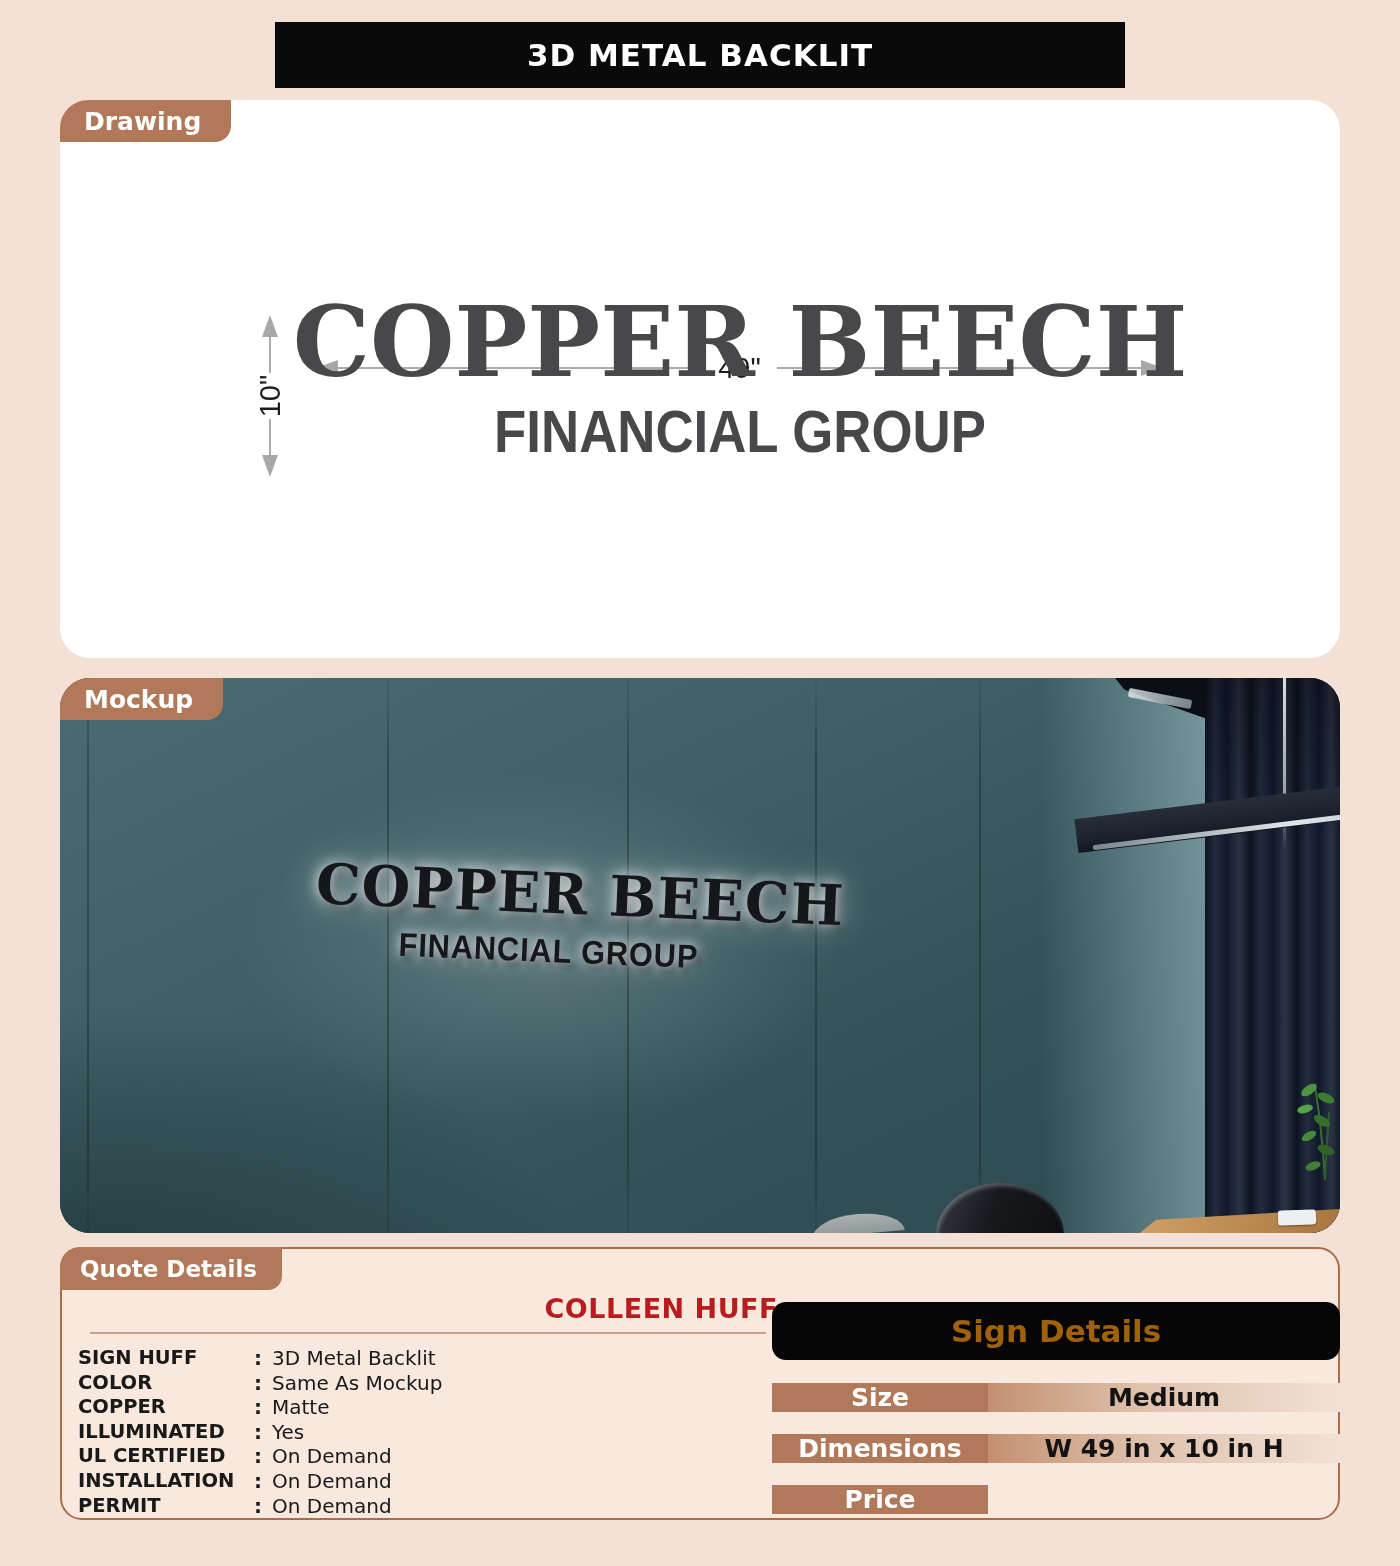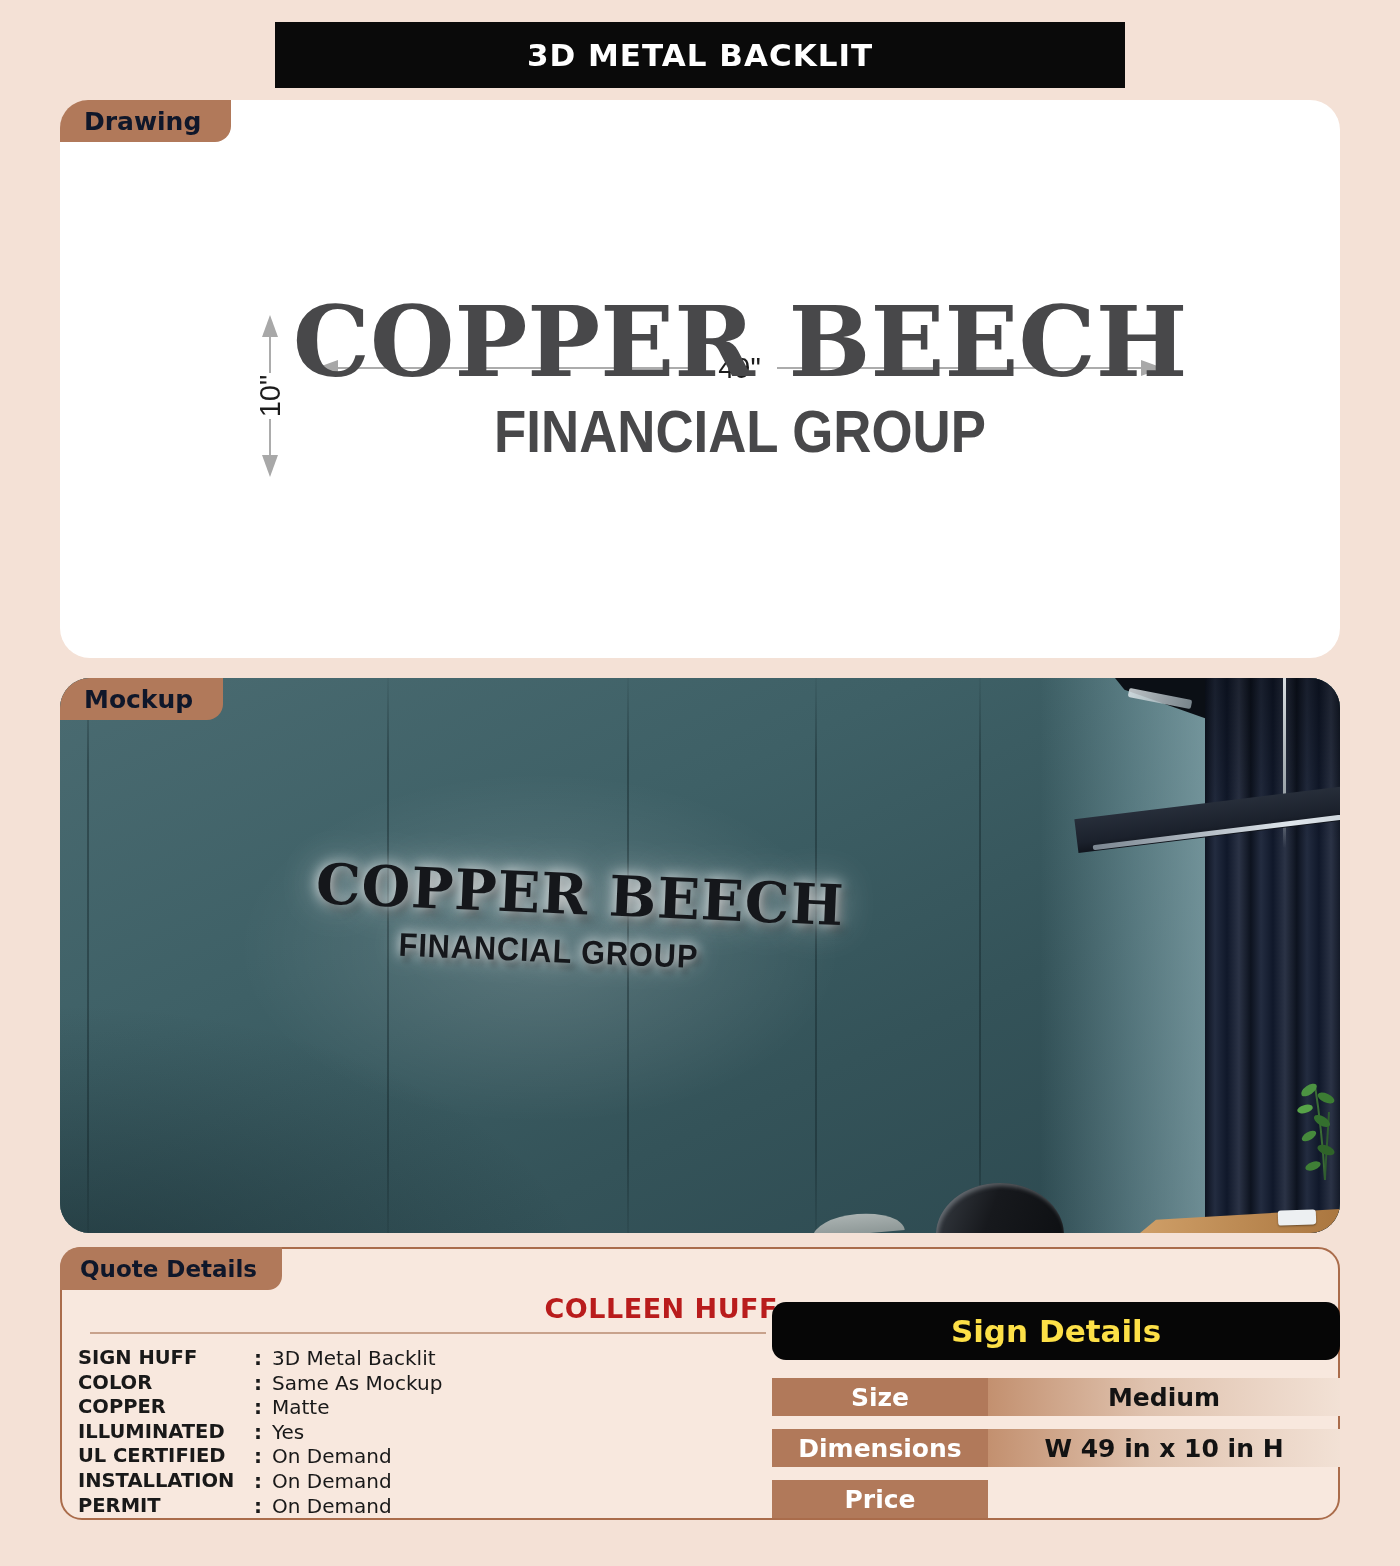--- a/index.html
+++ b/index.html
@@ -17,21 +17,21 @@
     background:#0a0a0a; display:flex; align-items:center; justify-content:center;
   }
   .title-bar span {
     color:#ffffff; font-weight:bold; font-size:31px; letter-spacing:1px;
   }
 
   
   .card { position:absolute; left:60px; width:1280px; }
   .tab {
     position:absolute; top:0; left:0; z-index:5;
-    background:#b1795a; color:#0f172a;
+    background:#b1795a; color:#ffffff;
     display:flex; align-items:center;
     height:42px; padding:0 30px 0 24px;
     font-weight:bold; font-size:25px;
     border-radius:28px 0 16px 0;
   }
 
   
   .drawing-card { top:100px; height:558px; background:#ffffff; border-radius:30px; }
 
   .dim-h {
@@ -170,24 +170,24 @@
   .fields { margin-top:12px; }
   .field-row { display:flex; line-height:24.6px; color:#191919; }
   .f-label { width:176px; font-weight:bold; font-size:19.5px; }
   .f-colon { font-weight:bold; font-size:20px; margin-right:10px; }
   .f-value { font-size:20px; font-weight:normal; }
 
   .sign-details { position:absolute; left:710px; top:53px; width:568px; }
   .sd-header {
     height:58px; background:#060606; border-radius:14px;
     display:flex; align-items:center; justify-content:center;
-    color:#fde047; font-weight:bold; font-size:31px;
+    color:#a16207; font-weight:bold; font-size:31px;
   }
   .sd-rows { margin-top:18px; }
-  .sd-row { display:flex; height:38px; margin-bottom:13px; }
+  .sd-row { display:flex; height:38px; margin-bottom:13px;align-items:center; }
   .sd-label {
     width:216px; background:#b1795a; color:#fff;
     display:flex; align-items:center; justify-content:center;
     font-weight:bold; font-size:25px;
   }
   .sd-value {
     flex:1; background:linear-gradient(90deg, #c3906f 0%, #dfc2ae 45%, #f2e1d5 100%);
     color:#131313; display:flex; align-items:center; justify-content:center;
     font-weight:bold; font-size:25px;
   }

